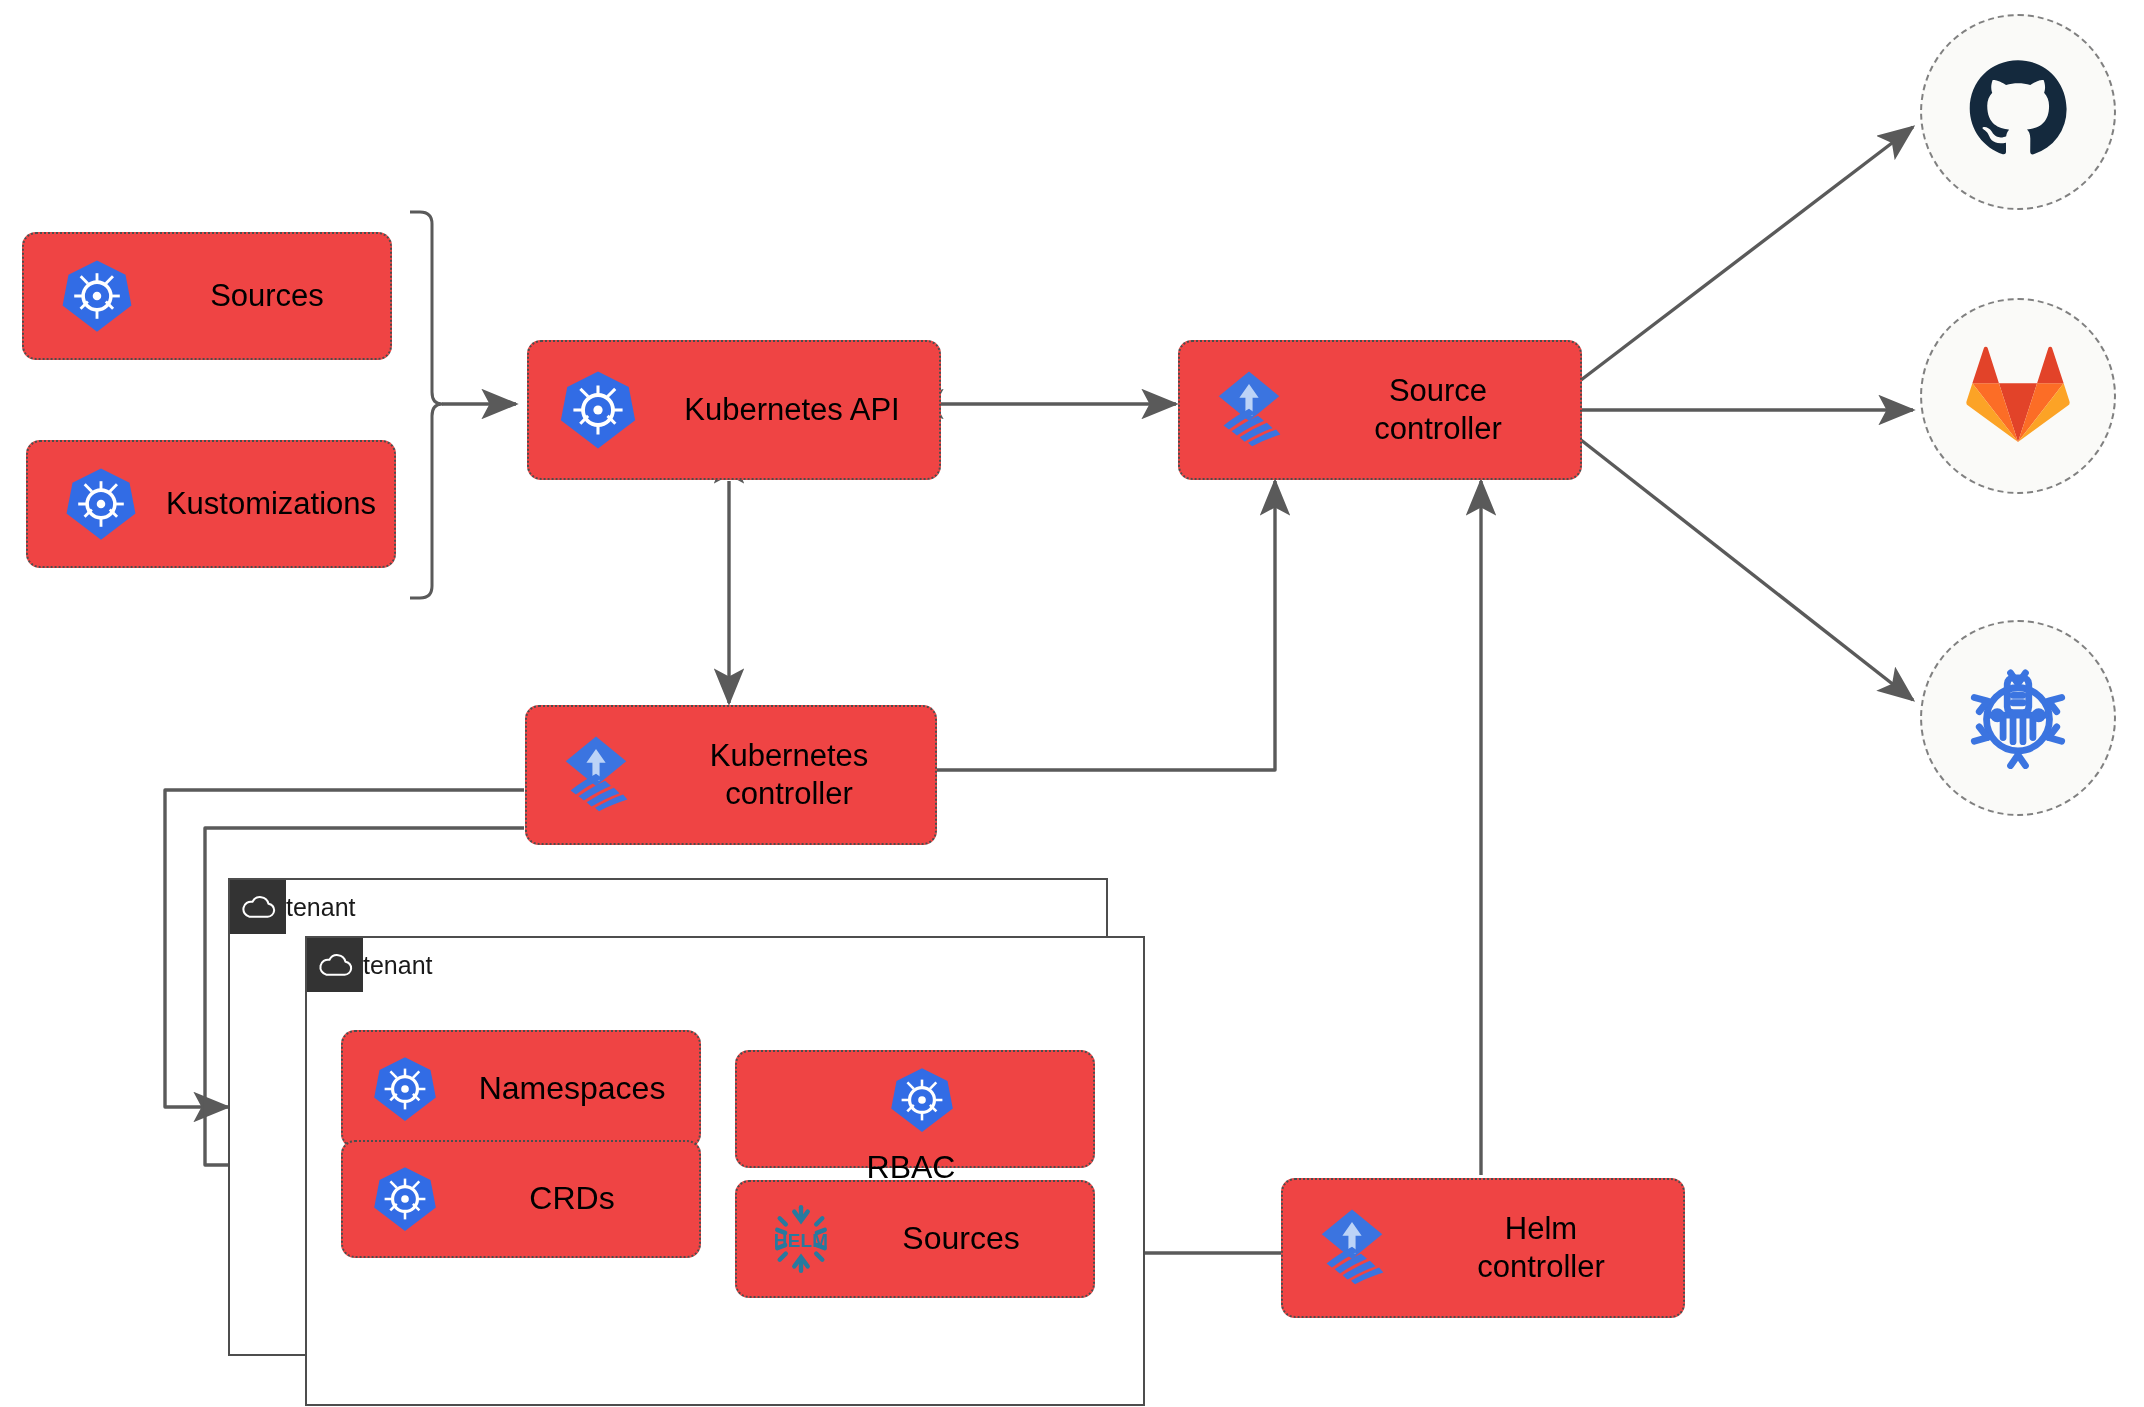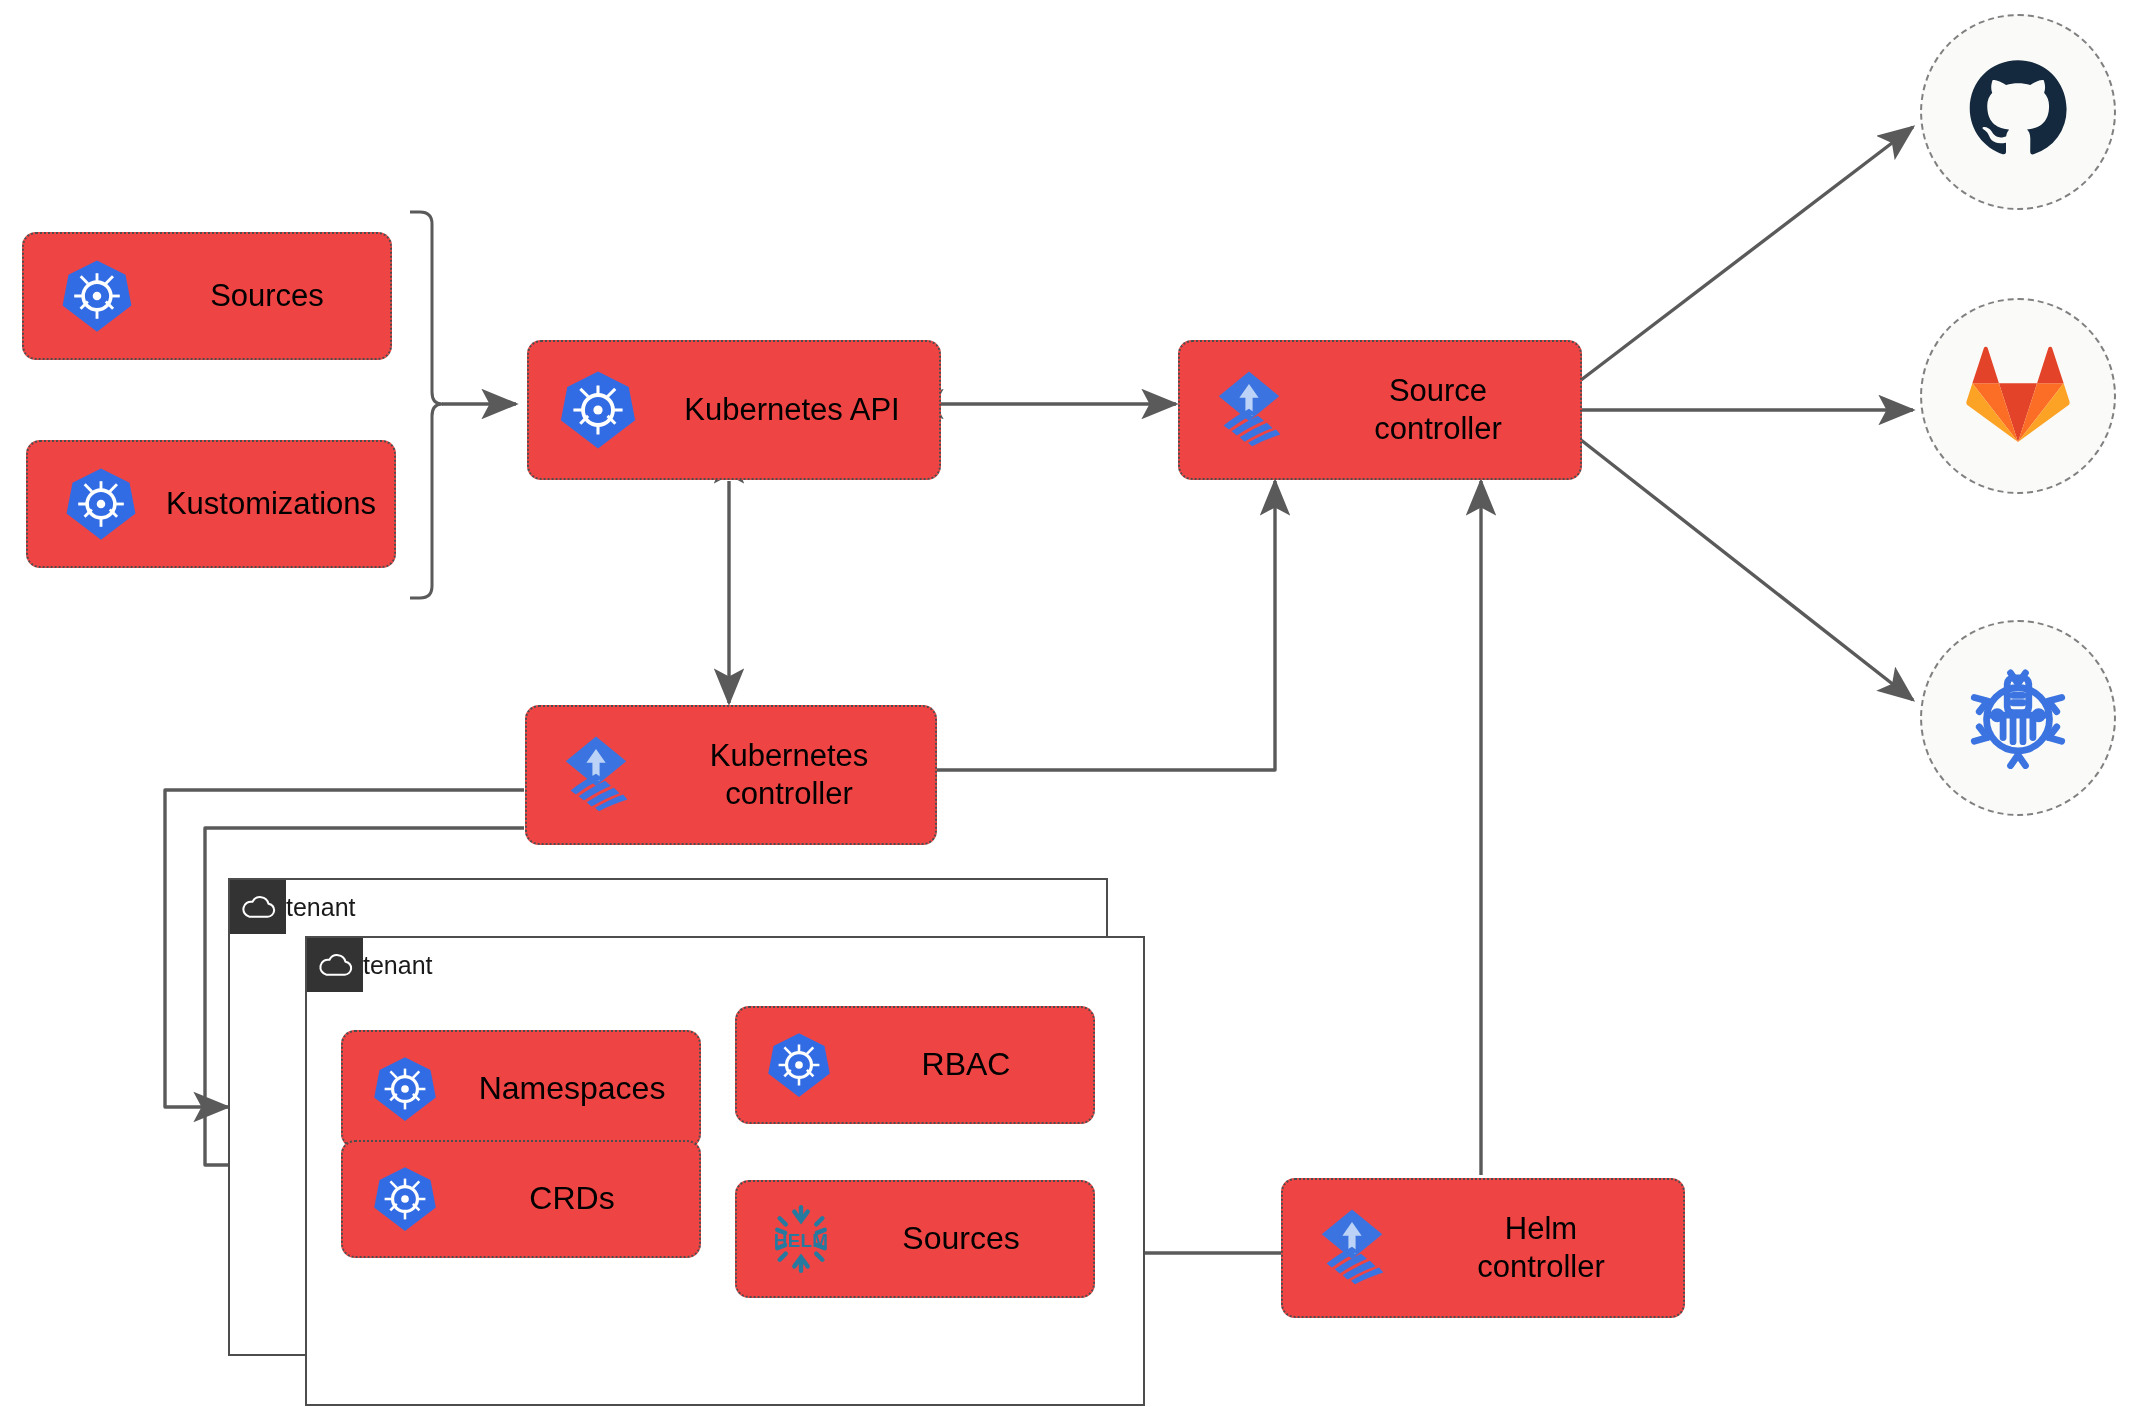--- a/index.html
+++ b/index.html
@@ -351,21 +351,21 @@
             <path d="M38.6 37.5l1.7-1.7 6.1 6.1-1.7 1.7z"></path>
           <path d="M44.6 14.6l1.7 1.7-6 6-1.7-1.7z"></path>
             <path d="M23.4 35.8l1.7 1.7-6.1 6.1-1.7-1.7z"></path>
           <path d="M32 18.8a13.2 13.2 0 1 0 0 26.4 13.2 13.2 0 0 0 0-26.4zm0 3a10.2 10.2 0 1 1 0 20.4 10.2 10.2 0 0 1 0-20.4z"></path>
         </g>
       </svg>
     </span>
     <span class="lbl">Namespaces</span>
   </div>
 
-  <div class="node small" style="left:735px; top:1006px; width:360px; height:118px;">
+  <div class="node small" style="left:735px; top:1050px; width:360px; height:118px;flex-direction:column;">
     <span class="ico" style="width:96px; height:96px; margin-left:14px;">
       <svg viewBox="0 0 64 64" width="68" height="68" xmlns="http://www.w3.org/2000/svg">
         <polygon points="32,2 56,14 61,40 32,62 3,40 8,14" fill="#326ce5"></polygon>
         <g fill="#ffffff">
           <circle cx="32" cy="32" r="3.6"></circle>
           <path d="M30.8 12.8h2.4v8.4h-2.4z"></path>
             <path d="M30.8 42.8h2.4v8.4h-2.4z"></path>
           <path d="M12.8 30.8h8.4v2.4h-8.4z"></path>
             <path d="M42.8 30.8h8.4v2.4h-8.4z"></path>
           <path d="M17.4 16.3l1.7-1.7 6 6-1.7 1.7z"></path>

